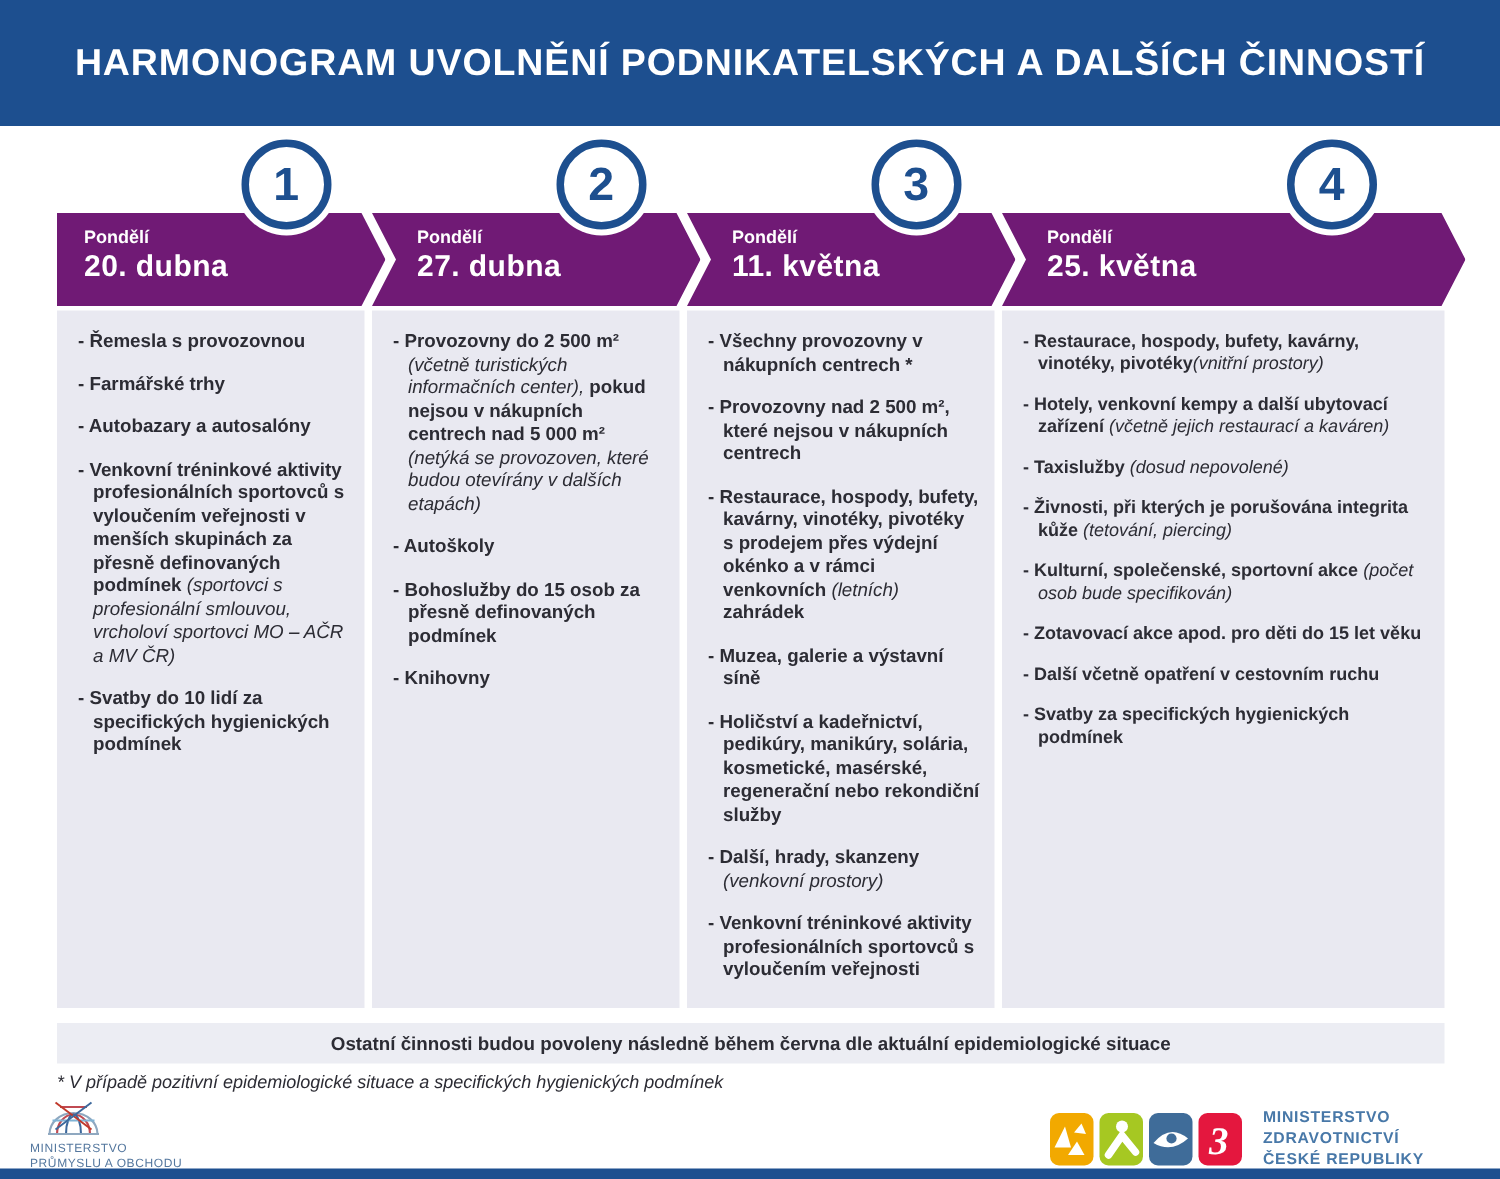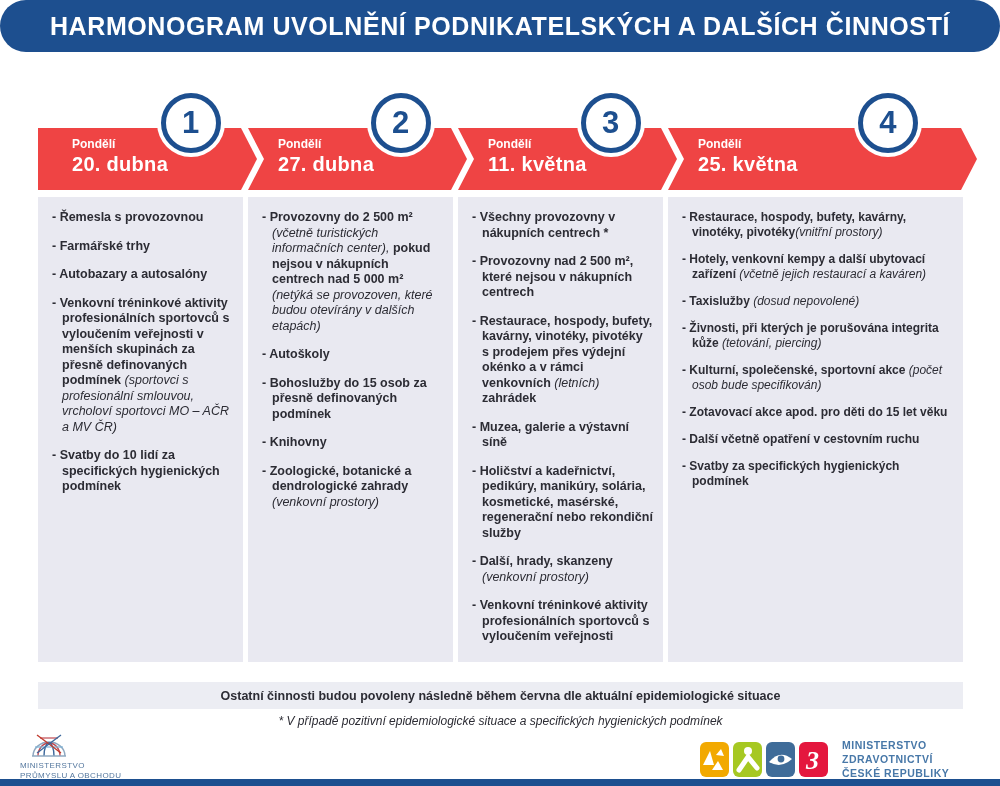--- a/index.html
+++ b/index.html
@@ -3,22 +3,22 @@
 <meta charset="utf-8">
 <style>
   html,body{margin:0;padding:0;}
   body{
     width:1000px;height:786px;position:relative;overflow:hidden;
     background:#ffffff;font-family:"Liberation Sans",sans-serif;
     color:#2c2c34;
   }
   
   .titlebar{
-    position:absolute;left:0;top:0;width:1000px;height:52px;
-    background:#1d4f8f;display:flex;align-items:center;justify-content:center;border-radius:32px;
+    position:absolute;left:0;top:0;width:1000px;height:84px;
+    background:#1d4f8f;display:flex;align-items:center;justify-content:center;
   }
   .titlebar h1{
     margin:0;color:#ffffff;font-size:25px;font-weight:bold;letter-spacing:0.6px;
     white-space:nowrap;
   }
   
   .col{position:absolute;top:93px;height:579px;}
   .col-1{left:38px;width:205px;}
   .col-2{left:248px;width:205px;}
   .col-3{left:458px;width:205px;}
@@ -26,57 +26,57 @@
 
   .circle{
     position:absolute;top:0;left:calc(74.5% - 30px);
     width:50px;height:50px;border-radius:50%;
     background:#ffffff;border:5px solid #1d4f8f;
     box-shadow:0 0 0 4px #ffffff;
     display:flex;align-items:center;justify-content:center;
     color:#1d4f8f;font-size:31px;font-weight:bold;z-index:3;
   }
   .arrow{
-    position:absolute;top:35px;left:0;height:62px;
-    width:calc(100% + 14px);background:#ef4444;color:#ffffff;
-    box-sizing:border-box;padding:9px 0 0 34px;z-index:1;
+    position:absolute;top:49px;left:0;height:62px;
+    width:calc(100% + 14px);background:#701a75;color:#ffffff;
+    box-sizing:border-box;padding:9px 0 0 18px;z-index:1;
   }
   .arrow.first{
     clip-path:polygon(0 0,calc(100% - 16px) 0,100% 50%,calc(100% - 16px) 100%,0 100%);
   }
   .arrow.notch{
     clip-path:polygon(0 0,calc(100% - 16px) 0,100% 50%,calc(100% - 16px) 100%,0 100%,16px 50%);
     padding-left:30px;
   }
   .arrow .day{font-size:12px;font-weight:bold;line-height:15px;}
   .arrow .date{font-size:20px;font-weight:bold;line-height:24px;letter-spacing:0.3px;}
 
   .panel{
-    position:absolute;top:104px;left:0;width:100%;height:465px;
+    position:absolute;top:114px;left:0;width:100%;height:465px;
     background:#e9e9f1;box-sizing:border-box;
     padding:13px 10px 0 14px;overflow:hidden;
   }
   .panel ul{list-style:none;margin:0;padding:0;}
   .panel li{
     font-size:12.5px;font-weight:bold;line-height:15.5px;
     margin:0 0 13px 0;padding-left:10px;text-indent:-10px;color:#2c2c34;
   }
   .col-4 .panel li{margin-bottom:12px;font-size:12px;line-height:15px;}
   .panel li::before{content:"- ";}
   .panel .italic{font-weight:normal;font-style:italic;}
   .panel .bold{font-weight:bold;}
 
   
   .footer-band{
     position:absolute;left:38px;top:682px;width:925px;height:27px;
     background:#ecedf3;display:flex;align-items:center;justify-content:center;
     font-size:12.5px;font-weight:bold;text-align:right;
   }
   .footnote{
-    position:absolute;left:38px;top:714px;width:925px;text-align:center;
+    position:absolute;left:38px;top:714px;width:925px;text-align:left;
     font-size:12px;font-style:italic;
   }
   
   .mpo{position:absolute;left:20px;top:729px;width:170px;}
   .mpo .globe{display:block;margin-left:8px;}
   .mpo .mpo-text{
     margin-top:2px;font-size:8px;font-weight:normal;color:#54779e;
     letter-spacing:0.4px;line-height:10px;
   }
   .mzcr{position:absolute;left:700px;top:738px;display:flex;align-items:center;}
@@ -126,21 +126,20 @@
   <div class="arrow notch">
     <div class="day">Pondělí</div>
     <div class="date">27. dubna</div>
   </div>
   <div class="panel">
     <ul>
         <li><span class="bold">Provozovny do 2 500 m²</span><span class="italic"> (včetně turistických informačních center),</span><span class="bold"> pokud nejsou v nákupních centrech nad 5 000 m²</span><span class="italic"> (netýká se provozoven, které budou otevírány v dalších etapách)</span></li>
         <li><span class="bold">Autoškoly</span></li>
         <li><span class="bold">Bohoslužby do 15 osob za přesně definovaných podmínek</span></li>
         <li><span class="bold">Knihovny</span></li>
-        <li><span class="bold">Zoologické, botanické a dendrologické zahrady</span><span class="italic"> (venkovní prostory)</span></li>
       </ul>
   </div>
 </section>
 
 <section class="col col-3">
   <div class="circle">
     <span>3</span>
   </div>
   <div class="arrow notch">
     <div class="day">Pondělí</div>

